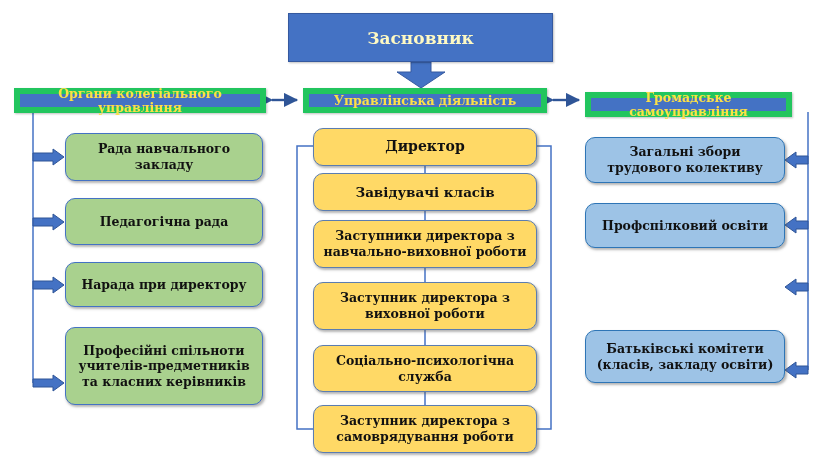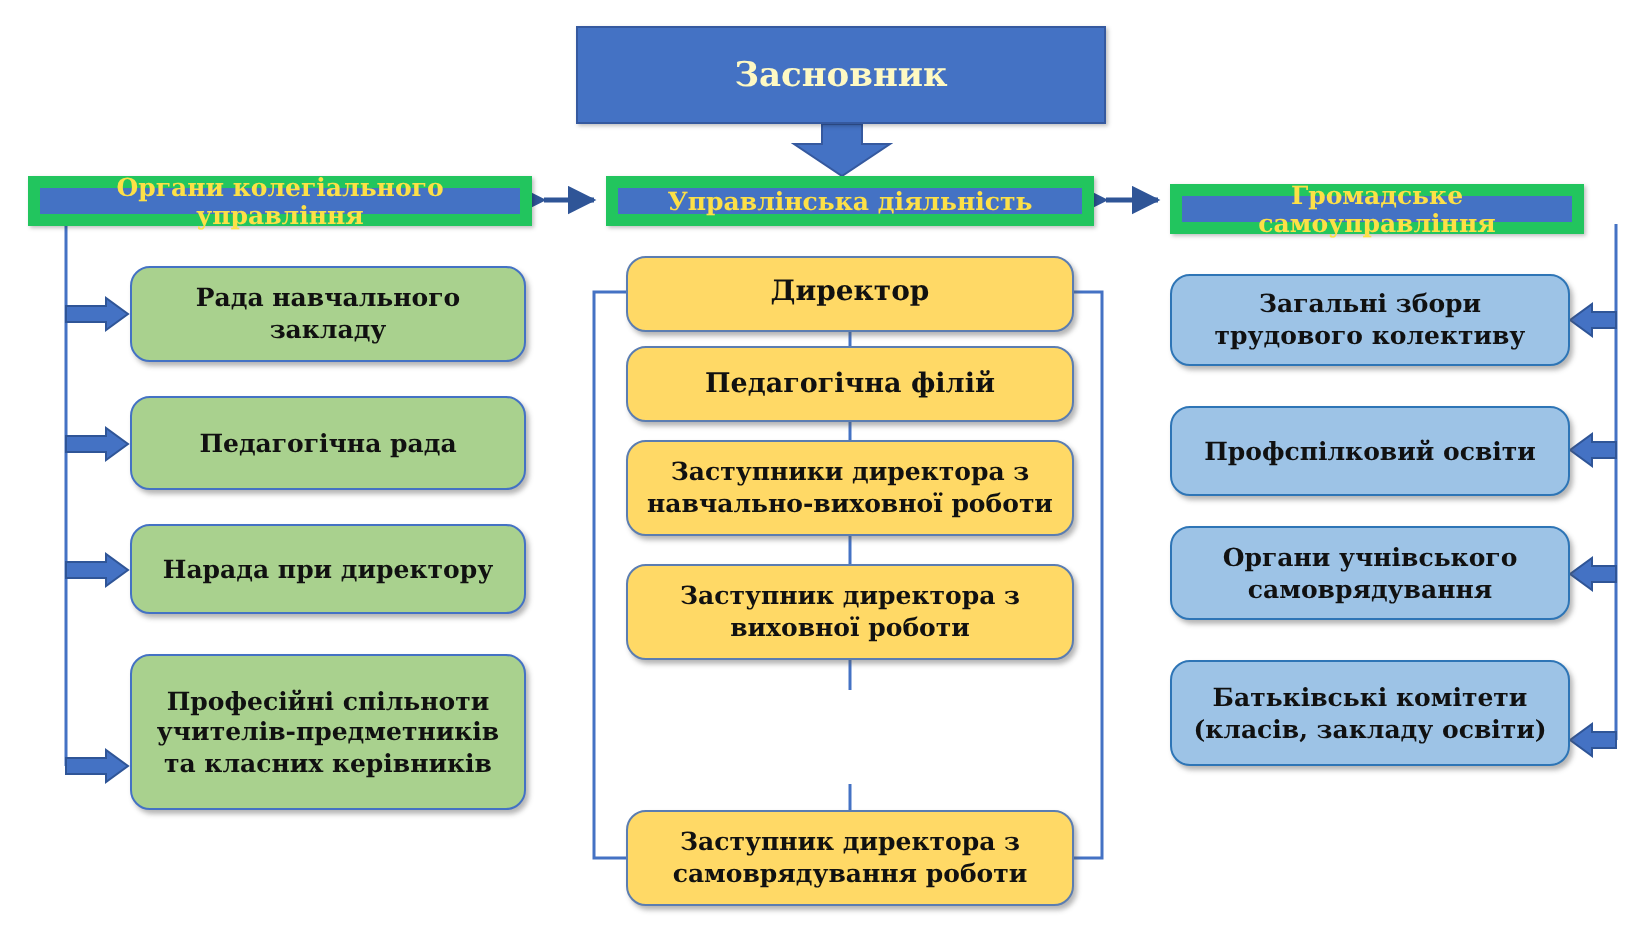--- a/index.html
+++ b/index.html
@@ -120,23 +120,23 @@
   <div id="hdr-left" class="hdr">Органи колегіального управління</div>
   <div id="hdr-center" class="hdr">Управлінська діяльність</div>
   <div id="hdr-right" class="hdr">Громадське самоуправління</div>
 
   <div id="l1" class="box green">Рада навчального закладу</div>
   <div id="l2" class="box green">Педагогічна рада</div>
   <div id="l3" class="box green">Нарада при директору</div>
   <div id="l4" class="box green">Професійні спільноти учителів-предметників та класних керівників</div>
 
   <div id="c1" class="box yellow">Директор</div>
-  <div id="c2" class="box yellow">Педагогічна філій</div>
+  <div id="c2" class="box yellow">Завідувачі класів</div>
   <div id="c3" class="box yellow">Заступники директора з навчально-виховної роботи</div>
   <div id="c4" class="box yellow">Заступник директора з виховної роботи</div>
+  <div id="c5" class="box yellow">Соціально-психологічна служба</div>
   <div id="c6" class="box yellow">Заступник директора з самоврядування роботи</div>
 
   <div id="r1" class="box blue">Загальні збори трудового колективу</div>
   <div id="r2" class="box blue">Профспілковий освіти</div>
-  <div id="r3" class="box blue">Органи учнівського самоврядування</div>
   <div id="r4" class="box blue">Батьківські комітети (класів, закладу освіти)</div>
 
 </div>
 
 </body></html>

